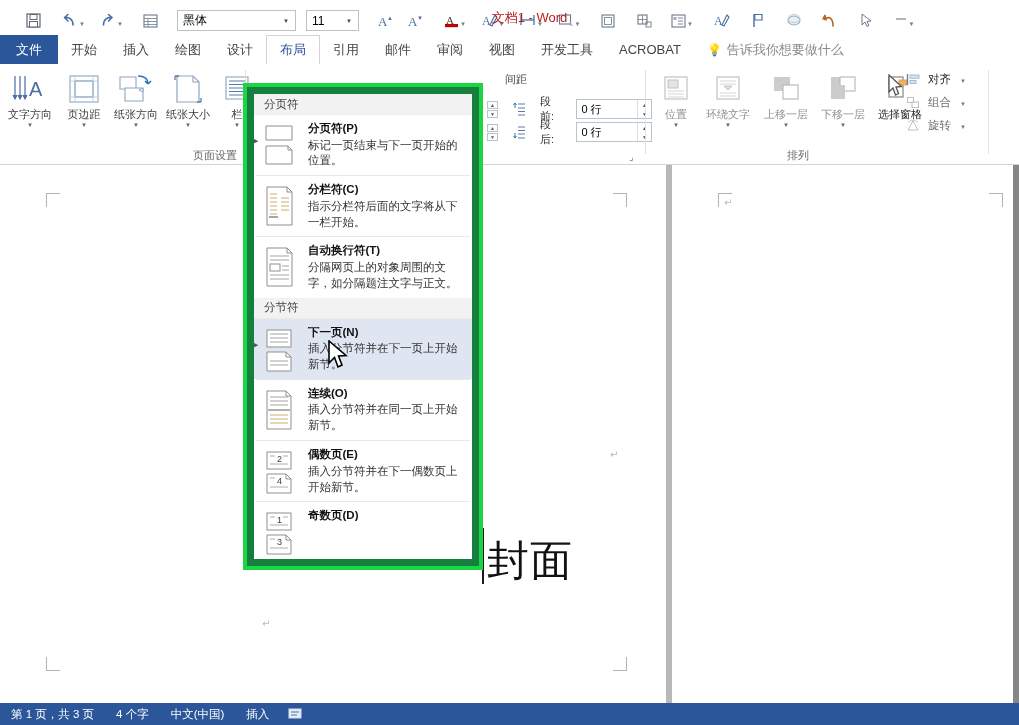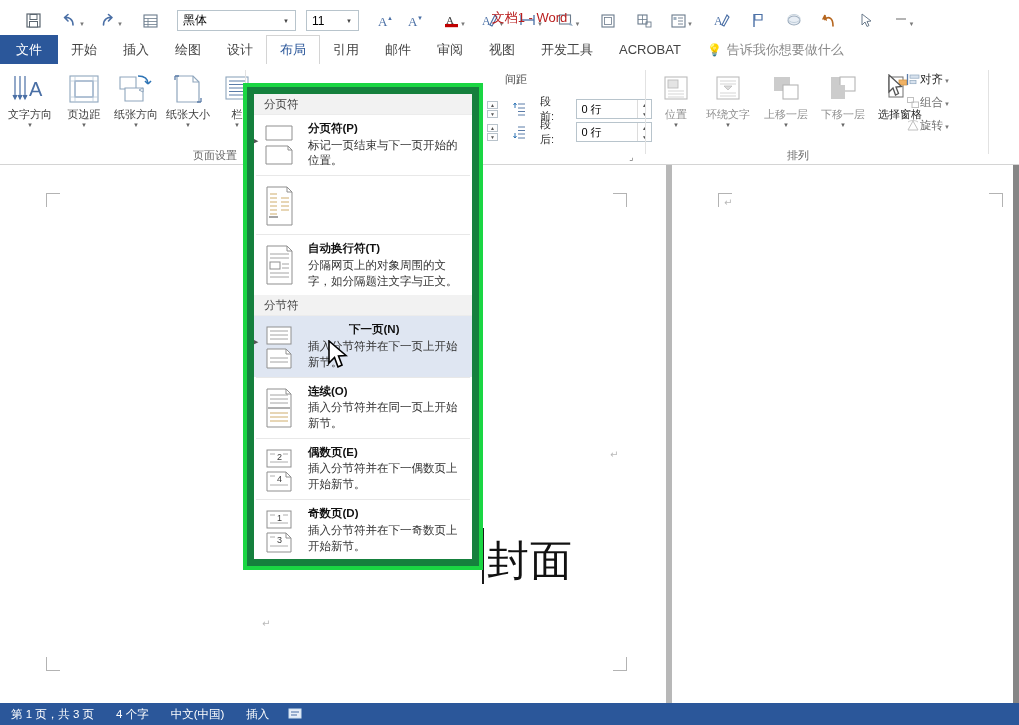--- a/index.html
+++ b/index.html
@@ -110,21 +110,21 @@
   .numbox .sp i {
     height:9px; border-left:1px solid #dcdcdc; font-size:5px; color:#555;
     display:flex; align-items:center; justify-content:center;
   }
   .dlglaunch {
     position:absolute; font-size:9px; color:#777;
   }
 
   
   .smallbtn {
-    position:absolute; display:flex; align-items:center; gap:0;
+    position:absolute; display:flex; align-items:center; gap:8px;
     font-size:11px; color:#6f6f6f; white-space:nowrap;
   }
   .smallbtn.enabled { color:#3b3b3b; }
 
   
   .canvas {
     position:absolute; left:0; top:165px; width:1019px; height:538px;
     background:#868686;
   }
   .page {
@@ -714,20 +714,24 @@
             </g>
             <g stroke="#c9a45c" stroke-width="0.9">
               <line x1="19" y1="13" x2="27" y2="13"></line>
                 <line x1="19" y1="17" x2="27" y2="17"></line>
               <line x1="19" y1="21" x2="27" y2="21"></line>
                 <line x1="19" y1="25" x2="27" y2="25"></line>
             </g>
             <line x1="7" y1="32" x2="16" y2="32" stroke="#8f8f8f" stroke-width="1.6"></line>
           </svg>
         </span>
+        <span class="txt">
+          <span class="ttl" style="display:block;">分栏符(C)</span>
+          <span class="dsc" style="display:block;">指示分栏符后面的文字将从下一栏开始。</span>
+        </span>
       </div>
 
       <div class="divider"></div>
 
       <div class="menu-item">
         <span class="gal">
           <svg width="36" height="42" viewBox="0 0 36 42">
             <path d="M5 2 h20 l5 5 v33 h-25 z" fill="#fff" stroke="#8f8f8f" stroke-width="1"></path>
             <path d="M25 2 v5 h5" fill="none" stroke="#8f8f8f" stroke-width="1"></path>
             <g stroke="#9a9a9a" stroke-width="0.9">
@@ -763,21 +767,21 @@
               </g>
             <path d="M5 24 h19 l5 5 v14 h-24 z" fill="#fff" stroke="#8f8f8f" stroke-width="1"></path>
             <path d="M24 24 v5 h5" fill="none" stroke="#8f8f8f" stroke-width="1"></path>
             <g stroke="#9a9a9a" stroke-width="0.9">
                 <line x1="8" y1="33" x2="26" y2="33"></line>
                 <line x1="8" y1="37" x2="26" y2="37"></line>
               </g>
           </svg>
         </span>
         <span class="txt">
-          <span class="ttl" style="display:block;margin-left:41px;">下一页(N)</span>
+          <span class="ttl" style="display:block;">下一页(N)</span>
           <span class="dsc" style="display:block;">插入分节符并在下一页上开始新节。</span>
         </span>
       </div>
 
       <div class="divider"></div>
 
       <div class="menu-item">
         <span class="gal">
           <svg width="36" height="44" viewBox="0 0 36 44">
             <path d="M5 2 h19 l5 5 v33 h-24 z" fill="#fff" stroke="#8f8f8f" stroke-width="1"></path>
@@ -844,21 +848,20 @@
             <path d="M24 24 v5 h5" fill="none" stroke="#8f8f8f" stroke-width="1"></path>
             <g stroke="#9a9a9a" stroke-width="0.8">
                 <line x1="8" y1="28" x2="13" y2="28"></line>
                 <line x1="8" y1="37" x2="26" y2="37"></line>
               </g>
             <text x="15" y="34" font-family="Liberation Sans, sans-serif" font-size="9" fill="#3b3b3b">3</text>
           </svg>
         </span>
         <span class="txt">
           <span class="ttl" style="display:block;">奇数页(D)</span>
-          <span class="dsc" style="display:block;">插入分节符并在下一奇数页上开始新节。</span>
         </span>
       </div>
     </div>
   </div>
 
   <div class="cursor">
     <svg width="22" height="32" viewBox="0 0 22 32">
       <path d="M1 1 L1 23 L6.5 17.5 L10 27 L14 25 L10.5 16 L18 15.5 Z" fill="#fff" stroke="#000" stroke-width="1.6"></path>
     </svg>
   </div>

